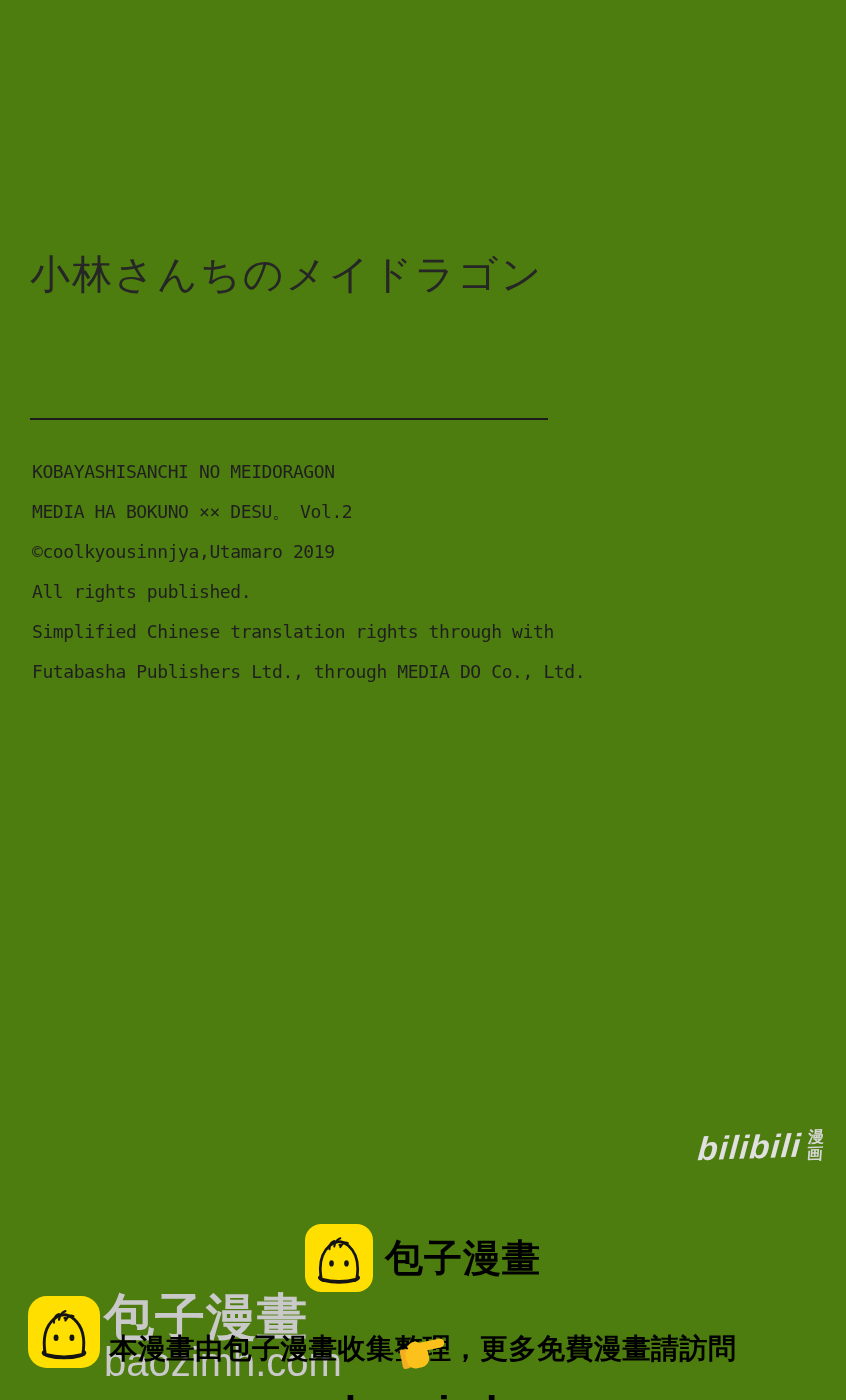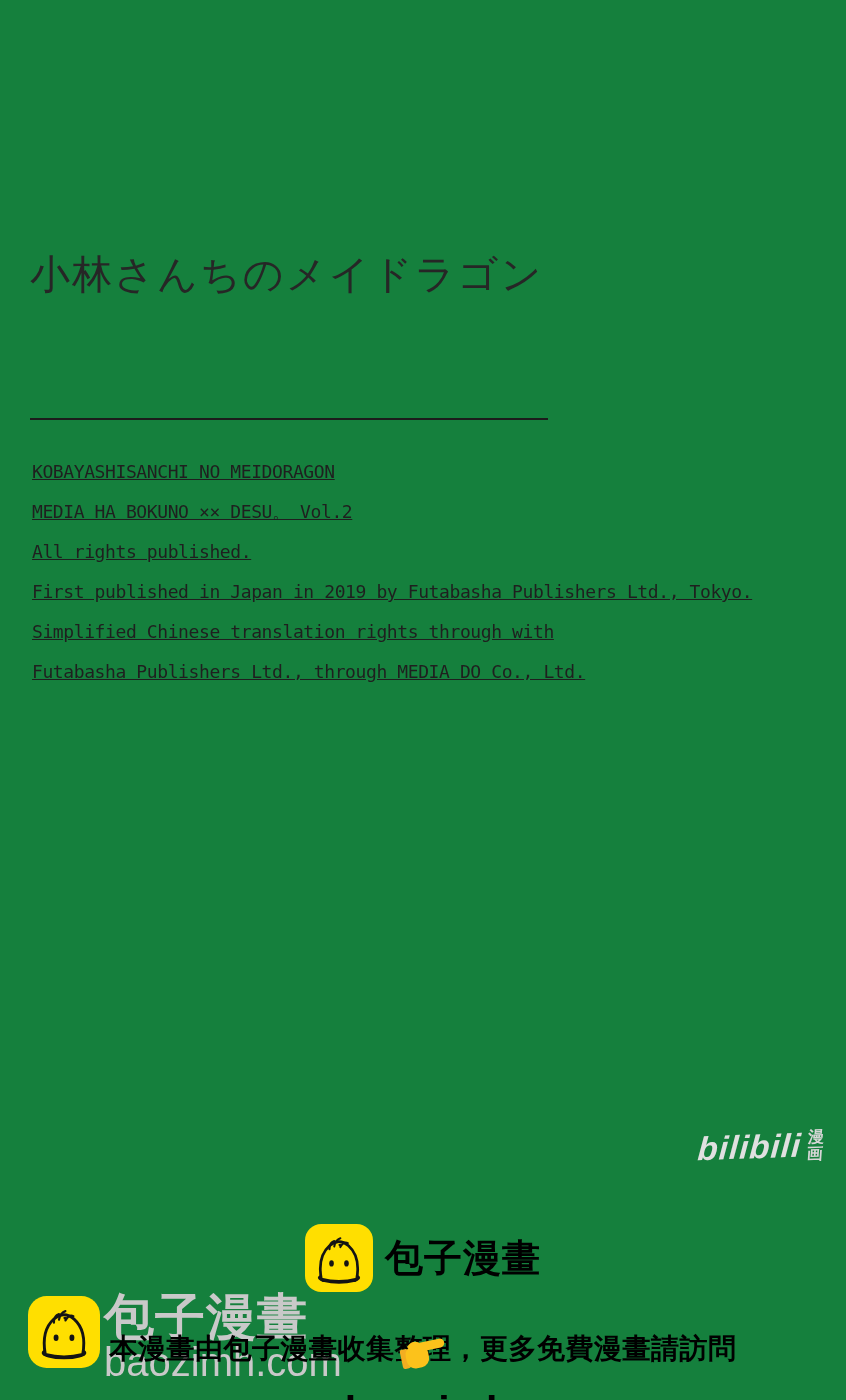--- a/index.html
+++ b/index.html
@@ -1,32 +1,32 @@
 <!DOCTYPE html>
 <html><head>
 <meta charset="utf-8">
 <style>
   html,body{margin:0;padding:0;background:#ffffff;}
-  #page{position:relative;width:846px;height:1400px;background:#15803d;overflow:hidden;
+  #page{position:relative;width:846px;height:1400px;background:#4d7c0f;overflow:hidden;
         font-family:"Liberation Sans",sans-serif;color:#1a1a1a;}
 
   
   .jp-title{position:absolute;left:30px;top:240px;
             font-family:"DejaVu Serif",serif;font-weight:400;color:#262626;}
   .jp-title .t-line{font-size:40px;line-height:68px;letter-spacing:2px;white-space:nowrap;}
 
   
   .divider{position:absolute;left:30px;top:418px;width:518px;height:0;
            border-top:2px solid #1c1c1c;}
 
   
   .colophon{position:absolute;left:32px;top:452px;
             font-family:"DejaVu Sans Mono","Liberation Mono",monospace;
             font-size:18px;color:#1f1f1f;}
-  .colophon .c-line{height:40px;line-height:40px;white-space:nowrap;letter-spacing:-0.4px;text-decoration:underline;}
+  .colophon .c-line{height:40px;line-height:40px;white-space:nowrap;letter-spacing:-0.4px;}
 
   
   .bili-mark{position:absolute;left:698px;top:1128px;display:flex;align-items:center;gap:6px;
              transform:skewX(-6deg) rotate(-2deg);user-select:none;}
   .bili-word{font-family:"Liberation Sans",sans-serif;font-weight:700;font-style:italic;
              font-size:33px;letter-spacing:1px;color:#e0e0e0;}
   .bili-badge{display:flex;flex-direction:column;align-items:center;line-height:17px;
               font-size:16px;font-weight:700;color:#d6d6d6;}
 
   
@@ -57,22 +57,22 @@
 
   <div class="jp-title">
     <div class="t-line">小林さんちのメイドラゴン</div>
   </div>
 
   <div class="divider"></div>
 
   <div class="colophon">
     <div class="c-line">KOBAYASHISANCHI NO MEIDORAGON</div>
     <div class="c-line">MEDIA HA BOKUNO ×× DESU。 Vol.2</div>
+    <div class="c-line">©coolkyousinnjya,Utamaro 2019</div>
     <div class="c-line">All rights published.</div>
-    <div class="c-line">First published in Japan in 2019 by Futabasha Publishers Ltd., Tokyo.</div>
     <div class="c-line">Simplified Chinese translation rights through with</div>
     <div class="c-line">Futabasha Publishers Ltd., through MEDIA DO Co., Ltd.</div>
   </div>
 
   <div class="bili-mark">
     <span class="bili-word">bilibili</span>
     <span class="bili-badge">
       <span>漫</span>
       <span>画</span>
     </span>

